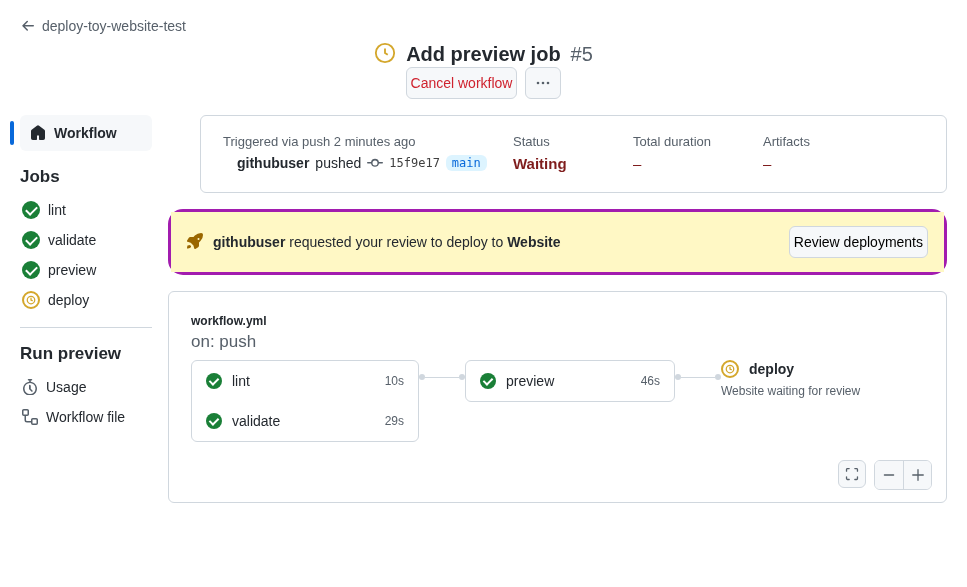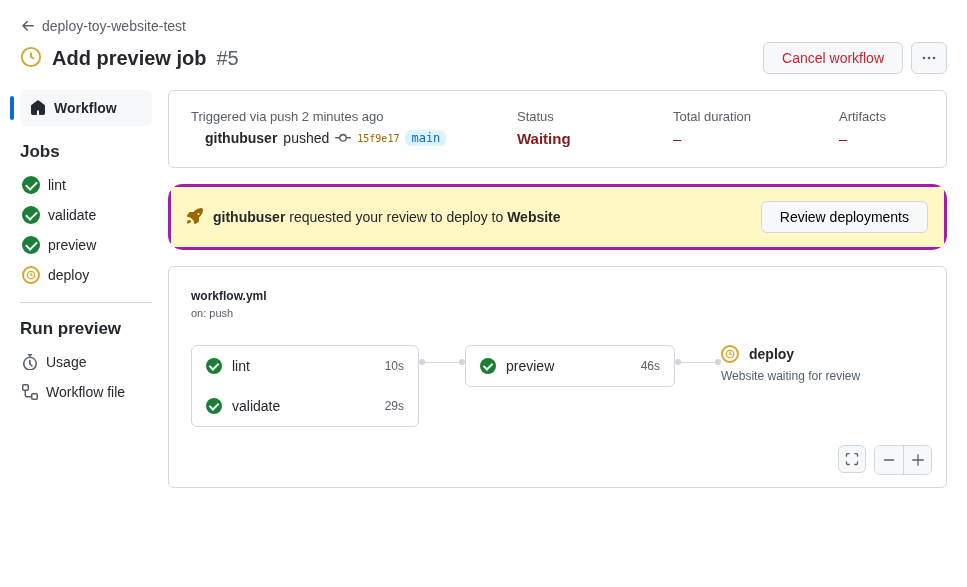--- a/index.html
+++ b/index.html
@@ -10,26 +10,26 @@
   background: #ffffff;
   width: 967px;
   height: 587px;
   overflow: hidden;
 }
 
 
 .header { padding: 4px 20px 16px 20px; margin-top: 14px; }
 .back-row { display: flex; align-items: center; color: #57606a; font-size: 14px; margin-bottom: 8px; }
 .back-row .arrow { margin-right: 6px; display: inline-flex; }
-.title-row { display: flex; justify-content: space-between; }
+.title-row { display: flex; align-items: center; justify-content: space-between; flex-direction: column; }
 .title-left { display: flex; align-items: center; gap: 10px; }
 .title-main { font-size: 20px; font-weight: 600; }
 .title-num { font-size: 20px; color: #57606a; font-weight: 400; }
 .title-actions { display: flex; align-items: center; gap: 8px; }
-.btn { display: inline-flex; align-items: center; justify-content: center; border: 1px solid #d0d7de; border-radius: 6px; background: #f6f8fa; height: 32px; padding: 0 18px; font-size: 14px; cursor: pointer; }
+.btn { display: inline-flex; align-items: center; justify-content: center; border: 1px solid #d0d7de; border-radius: 6px; background: #f6f8fa; height: 32px; padding: 0 4px; font-size: 14px; cursor: pointer; }
 .btn.danger { color: #cf222e; background: #f6f8fa; }
 .btn.kebab { width: 36px; padding: 0; color: #57606a; }
 .btn.review { background: #f6f8fa; font-weight: 500; }
 
 .main-wrap { display: flex; padding: 0 20px 20px 20px; gap: 16px; }
 
 
 .sidebar { width: 132px; flex: 0 0 132px; }
 .side-tab { display: flex; align-items: center; gap: 8px; height: 36px; border-radius: 6px; padding: 0 10px; font-size: 14px; cursor: pointer; position: relative; }
 .side-tab.selected { background: #f6f8fa; font-weight: 600; }
@@ -49,46 +49,46 @@
 
 .icon-octo { display:inline-flex; width:16px; }
 .icon-octo svg { width:16px; height:16px; fill:#57606a; }
 
 
 .right-col { flex: 1; display: flex; flex-direction: column; gap: 16px; min-width:0; }
 
 .panel { border: 1px solid #d0d7de; border-radius: 6px; background: #fff; }
 
 
-.meta-panel { padding: 18px 22px 20px 22px; display: flex; gap: 56px; }
+.meta-panel { padding: 18px 22px 20px 22px; display: flex; gap: 20px; margin-left: 32px; }
 .meta-col { display: flex; flex-direction: column; gap: 6px; }
 .meta-col.first { min-width: 270px; }
 .meta-col.second { min-width: 100px; }
 .meta-col.third { min-width: 110px; }
 .meta-label { font-size: 13px; color: #57606a; }
 .meta-val { font-size: 15px; color: #7f1d1d; }
 .meta-val.wait { font-weight: 600; }
 .trigger-line2 { display: flex; align-items: center; gap: 6px; padding-left: 14px; font-size: 14px; }
 .trigger-line2 .user { font-weight: 600; }
 .commit-icon { display:inline-flex; }
-.sha { font-family: ui-monospace, SFMono-Regular, Menlo, monospace; font-size: 10px; color: #a16207; }
+.sha { font-family: ui-monospace, SFMono-Regular, Menlo, monospace; font-size: 12px; color: #404040; }
 .branch { display:inline-block; background:#ddf4ff; color:#0969da; font-family: ui-monospace, SFMono-Regular, Menlo, monospace; font-size:12px; border-radius:6px; padding:1px 6px; }
 
 
 .banner-outer { border: 3px solid #a21caf; border-radius: 15px; }
 .banner-inner { background: #fff8c5; display: flex; align-items: center; justify-content: space-between; padding: 14px 16px; }
 .banner-left { display: flex; align-items: center; gap: 10px; color: #24292f; }
 .banner-left .user { font-weight: 600; }
 .banner-left .target { font-weight: 600; }
 .rocket svg { width:16px; height:16px; fill:#9a6700; }
 
 
 .wf-panel { flex:1; position: relative; padding: 22px 22px 60px 22px; }
 .wf-title { font-size: 12px; font-weight: 600; margin-bottom: 4px; }
-.wf-sub { font-size: 11px; color: #57606a; margin-bottom: 26px; }
+.wf-sub { font-size: 17px; color: #57606a; margin-bottom: 8px; }
 
 .graph { display: flex; align-items: flex-start; gap: 0; position:relative; }
 .stage-box { border: 1px solid #d0d7de; border-radius: 6px; background: #fff; width: 228px; }
 .job-row { display: flex; align-items: center; justify-content: space-between; padding: 12px 14px; }
 .job-row + .job-row { border-top: 0; }
 .job-left { display:flex; align-items:center; gap:10px; }
 .job-name { font-size: 14px; }
 .job-time { font-size: 12px; color: #57606a; }
 
 .connector { flex: 0 0 46px; height: 34px; display:flex; align-items:center; position:relative; }

